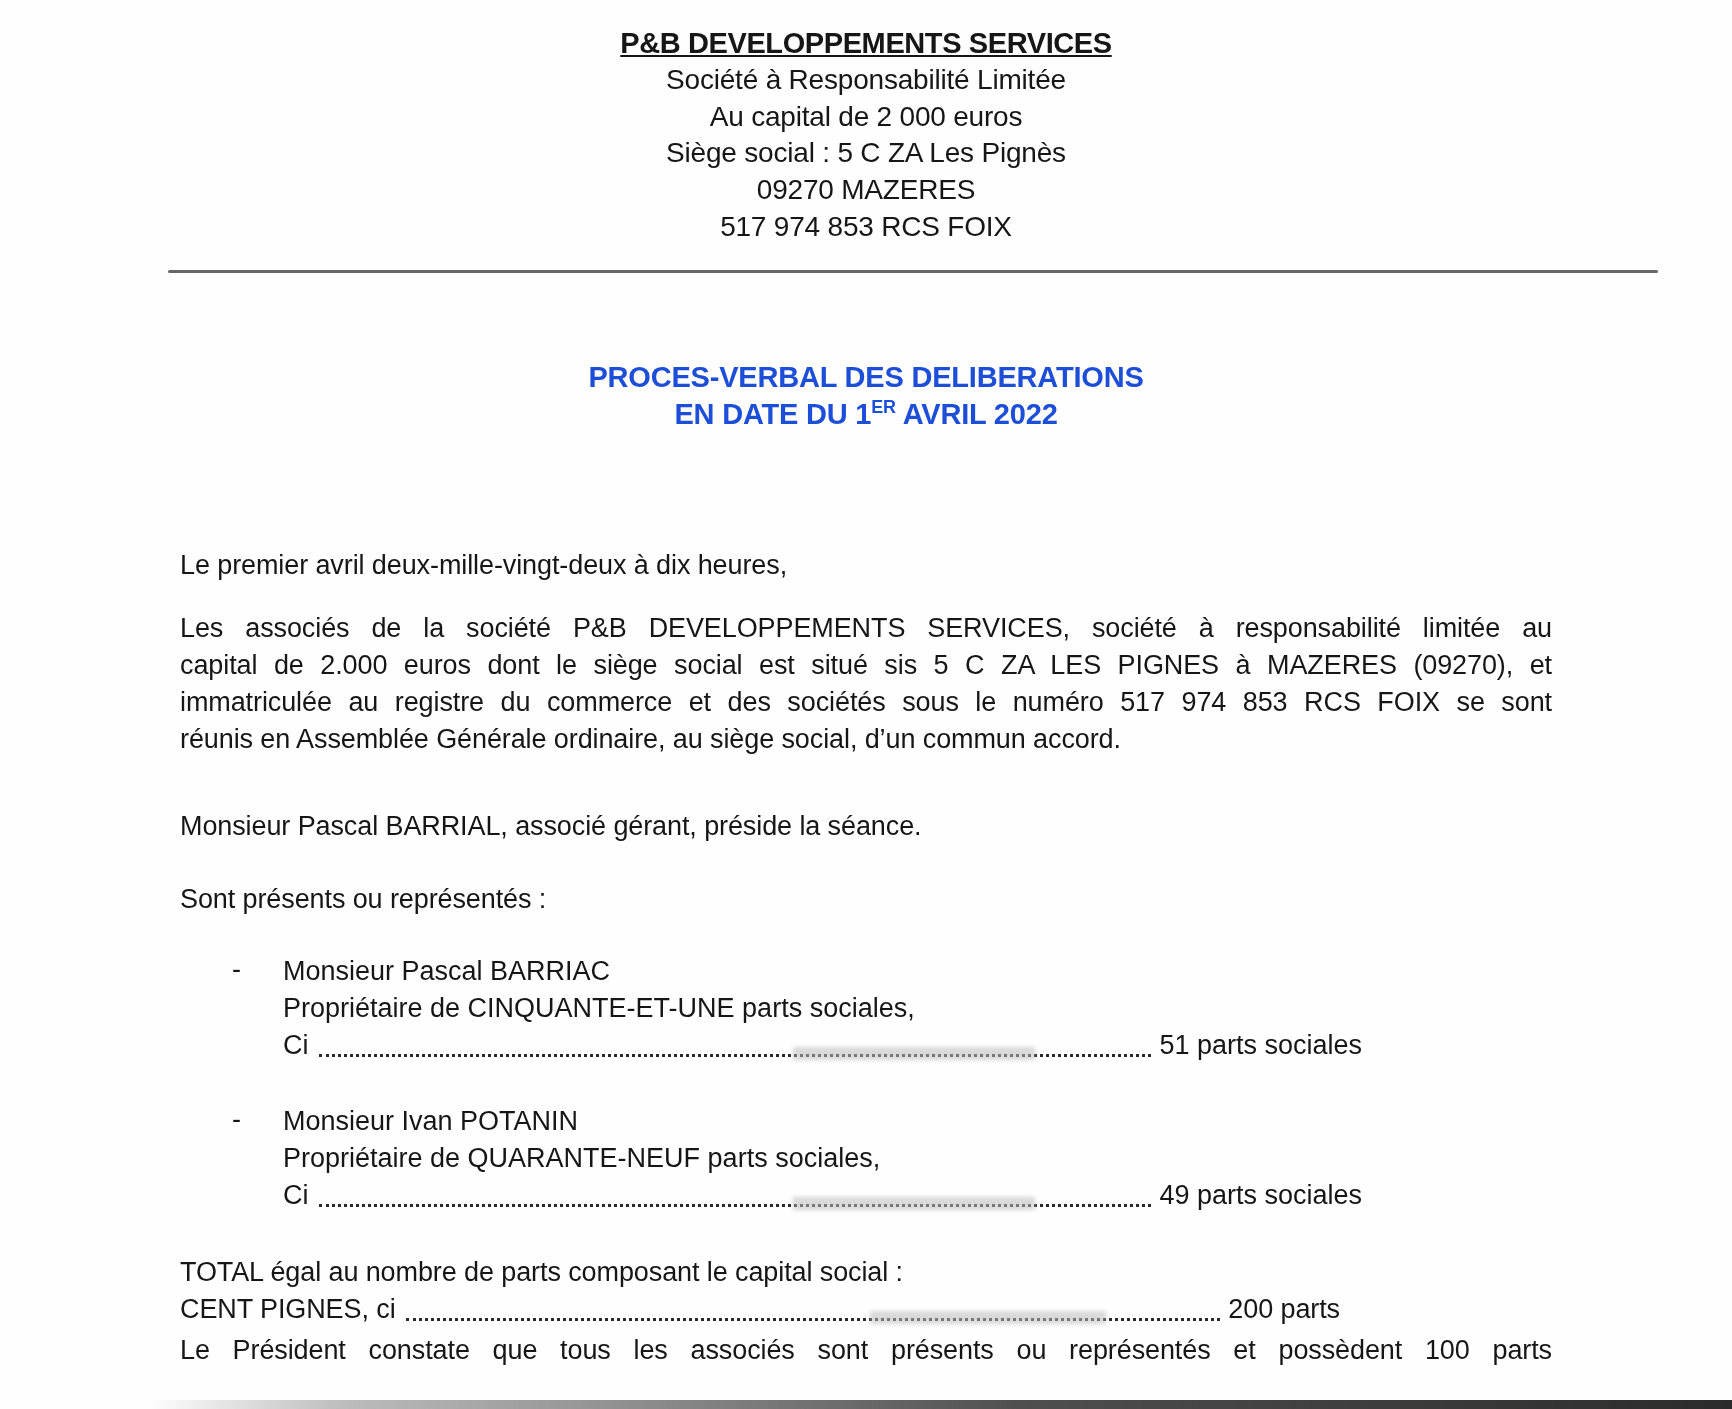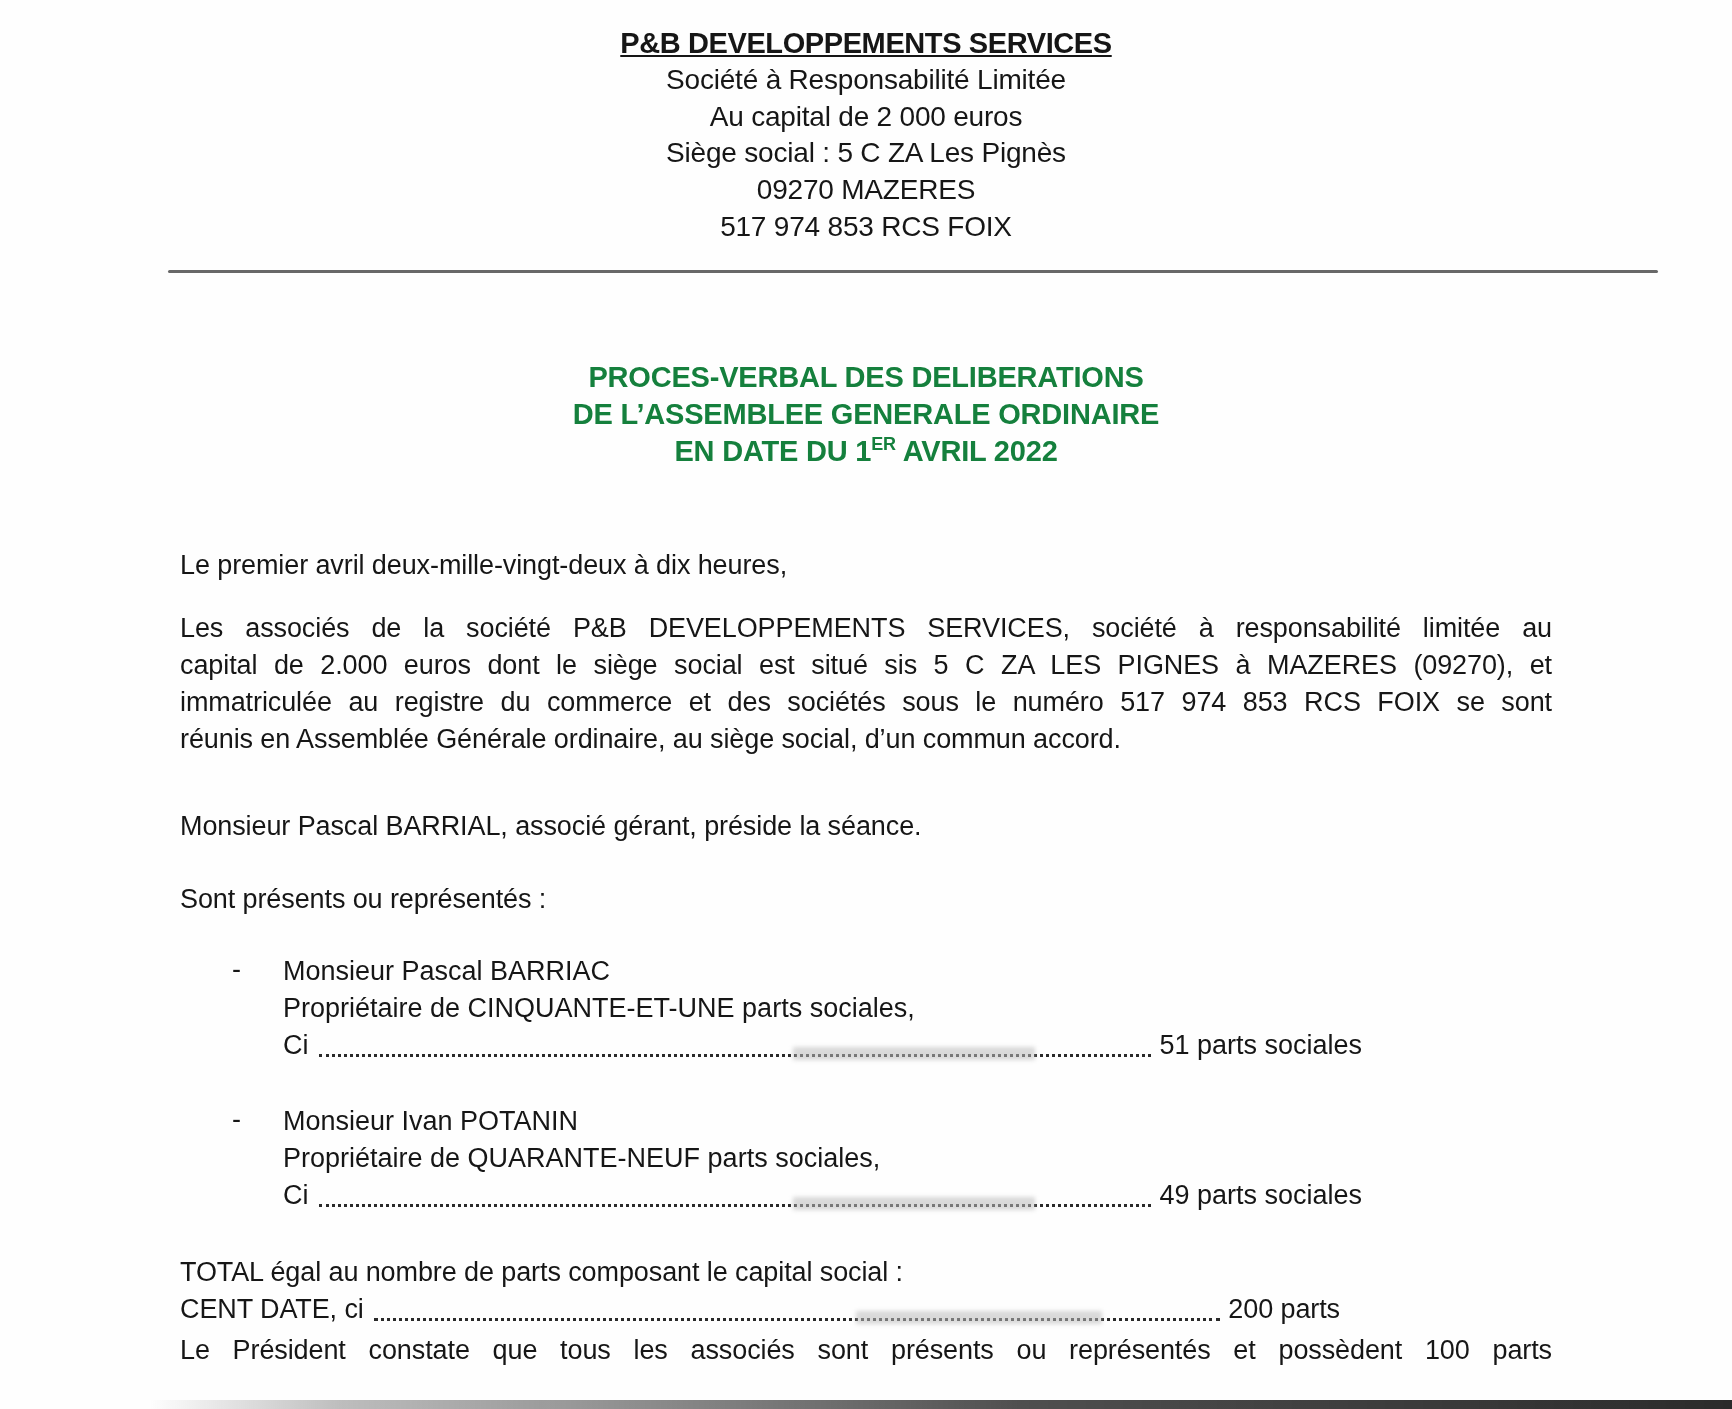--- a/index.html
+++ b/index.html
@@ -22,21 +22,21 @@
   .company-name{font-weight:700;font-size:29px;letter-spacing:-0.4px;text-decoration:underline;}
   .divider{
     position:absolute;top:270px;left:168px;width:1490px;height:3px;
     background:#4d4d4d;border-radius:2px;opacity:.85;
   }
   
   .title-block{
     position:absolute;top:359px;left:0;right:0;
     text-align:center;
     font-weight:700;font-size:29px;line-height:37px;
-    letter-spacing:-0.2px;color:#15803d;
+    letter-spacing:-0.2px;color:#1d4ed8;
   }
   .title-block sup{font-size:18px;vertical-align:super;line-height:0;}
   
   .bodytext{position:absolute;left:180px;width:1372px;font-size:27px;line-height:37px;letter-spacing:-0.1px;}
   .jline{text-align:justify;text-align-last:justify;}
   .attendee{position:absolute;left:180px;width:1372px;font-size:27px;line-height:37px;}
   .dash{position:absolute;left:52px;top:-2px;}
   .att-body{margin-left:103px;}
   .leader-row{display:flex;align-items:flex-end;}
   .leader{
@@ -73,21 +73,20 @@
     <div>Au capital de 2 000 euros</div>
     <div>Siège social : 5 C ZA Les Pignès</div>
     <div>09270 MAZERES</div>
     <div>517 974 853 RCS FOIX</div>
   </div>
 
   <div class="divider"></div>
 
   <div class="title-block">
     <div>PROCES-VERBAL DES DELIBERATIONS</div>
-    <div>DE L’ASSEMBLEE GENERALE ORDINAIRE</div>
     <div><span>EN DATE DU 1</span><sup>ER</sup><span> AVRIL 2022</span></div>
   </div>
 
   <div class="bodytext" style="top:547px">Le premier avril deux-mille-vingt-deux à dix heures,</div>
 
   <div class="bodytext" style="top:610px">
     <div class="jline">Les associés de la société P&amp;B DEVELOPPEMENTS SERVICES, société à responsabilité limitée au</div>
     <div class="jline">capital de 2.000 euros dont le siège social est situé sis 5 C ZA LES PIGNES à MAZERES (09270), et</div>
     <div class="jline">immatriculée au registre du commerce et des sociétés sous le numéro 517 974 853 RCS FOIX se sont</div>
     <div>réunis en Assemblée Générale ordinaire, au siège social, d’un commun accord.</div>
@@ -123,21 +122,21 @@
             <span class="smudge"></span>
           </span>
         <span>49 parts sociales</span>
       </div>
     </div>
   </div>
 
   <div class="bodytext" style="top:1254px">
     <div>TOTAL égal au nombre de parts composant le capital social :</div>
     <div class="leader-row" style="width:1160px">
-      <span>CENT DATE, ci</span>
+      <span>CENT PIGNES, ci</span>
       <span class="leader">
           <span class="smudge"></span>
         </span>
       <span>200 parts</span>
     </div>
   </div>
 
   <div class="bodytext closing" style="top:1332px">Le Président constate que tous les associés sont présents ou représentés et possèdent 100 parts</div>
 
   <div class="bottom-bar"></div>

